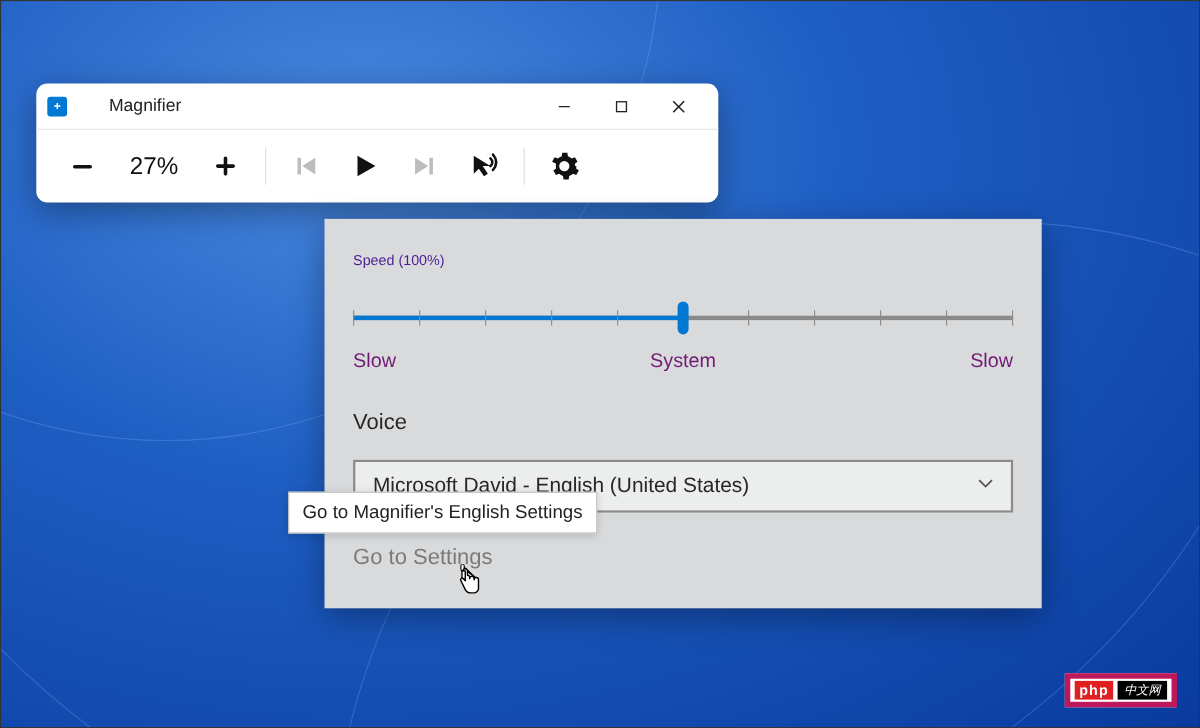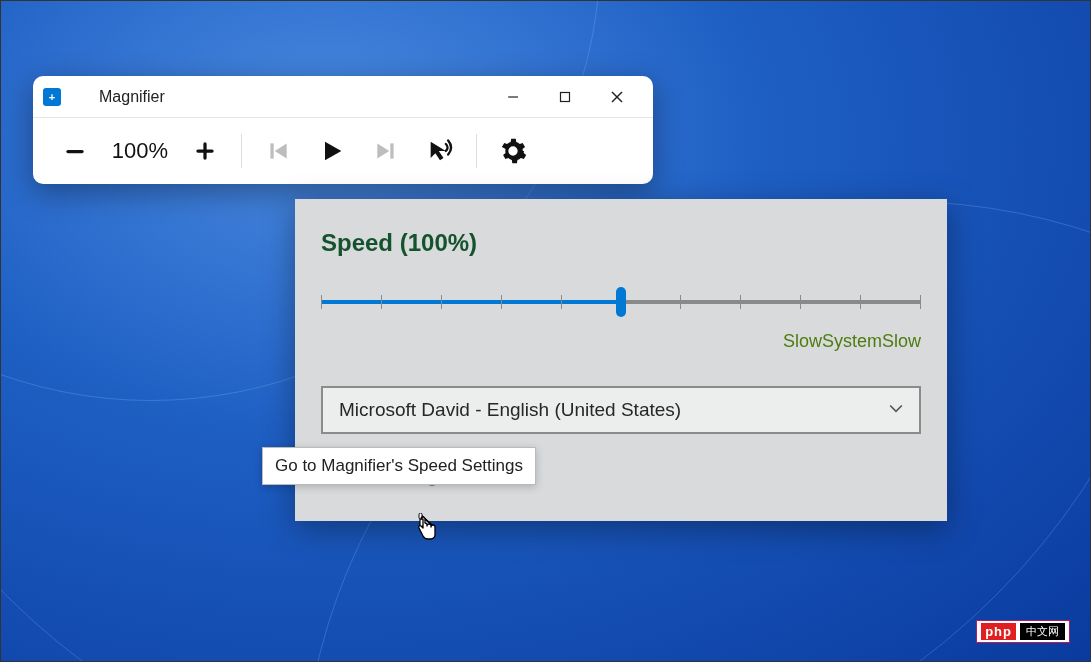--- a/index.html
+++ b/index.html
@@ -45,31 +45,31 @@
 }
 .zoom-level { font-size: 22px; color: #111; min-width: 70px; text-align: center; }
 .divider { width: 1px; height: 34px; background: #ddd; margin: 0 6px; }
 
 .settings-panel {
   position: absolute; top: 198px; left: 294px;
   width: 652px; background: #d9dadc;
   padding: 30px 26px 34px 26px;
   box-shadow: 0 8px 30px rgba(0,0,0,0.35);
 }
-.speed-label { font-size: 24px; color: #14532d; margin-bottom: 34px; font-weight: bold; }
+.speed-label { font-size: 13px; color: #4c1d95; margin-bottom: 34px; }
 .slider-wrap { position: relative; height: 22px; margin-bottom: 18px; }
 .track { position: absolute; top: 9px; left: 0; right: 0; height: 4px; background: #8a8a8a; }
 .track-fill { position: absolute; top: 9px; left: 0; width: 50%; height: 4px; background: #0078d4; }
 .ticks { position:absolute; top:4px; left:0; right:0; display:flex; justify-content:space-between; }
 .tick { width:1px; height:14px; background:#8a8a8a; }
 .thumb {
   position: absolute; top: -4px; left: 50%; transform: translateX(-50%);
   width: 10px; height: 30px; background: #0078d4; border-radius: 5px; cursor: pointer;
 }
-.slider-labels { display: flex; justify-content: flex-end; font-size: 18px; color: #4d7c0f; margin-bottom: 34px; }
+.slider-labels { display: flex; justify-content: space-between; font-size: 18px; color: #701a75; margin-bottom: 34px; }
 .voice-label { font-size: 20px; color: #272727; margin-bottom: 22px; }
 .voice-select {
   width: 100%; height: 48px; border: 2px solid #8b8b8b; background: #eceded;
   display: flex; align-items: center; justify-content: space-between;
   padding: 0 16px; font-size: 19px; color: #272727; cursor: pointer;
 }
 .voice-select svg { width: 14px; height: 14px; }
 .go-settings { margin-top: 30px; font-size: 20px; color: #7a7a7a; cursor: pointer; display:inline-block; }
 
 .tooltip {
@@ -78,25 +78,25 @@
   font-size: 17px; color: #222; box-shadow: 0 2px 8px rgba(0,0,0,0.2);
 }
 
 .cursor-pointer {
   position: absolute; top: 512px; left: 413px;
   width: 22px; height: 26px;
 }
 
 .watermark {
   position:absolute; bottom:18px; right:20px;
-  background:#fff; border:1px solid #be185d; padding:2px 4px;
+  background:#fff; border:5px solid #be185d; padding:2px 4px;
   display:flex; align-items:center; gap:4px;
 }
 .watermark .php { background:#e02020; color:#fff; font-weight:bold; font-size:13px; padding:1px 4px; letter-spacing:1px;}
-.watermark .cn { background:#000; color:#fff; font-size:11px; padding:1px 6px; }
+.watermark .cn { background:#000; color:#fff; font-size:11px; padding:1px 6px;font-style:italic; }
 </style>
 </head>
 <body>
 
 <div class="swoosh s1"></div>
 <div class="swoosh s2"></div>
 <div class="swoosh s3"></div>
 
 <div class="magnifier-window">
   <div class="titlebar">
@@ -119,21 +119,21 @@
           <line x1="11" y1="1" x2="1" y2="11" stroke="#222" stroke-width="1.4"></line>
         </svg>
     </div>
   </div>
   <div class="toolbar">
     <div class="tb-btn">
       <svg width="26" height="26" viewBox="0 0 24 24">
           <rect x="4" y="11" width="16" height="3" rx="1.5" fill="#111"></rect>
         </svg>
     </div>
-    <div class="zoom-level">100%</div>
+    <div class="zoom-level">27%</div>
     <div class="tb-btn">
       <svg width="26" height="26" viewBox="0 0 24 24">
           <rect x="4" y="10.5" width="16" height="3" rx="1.5" fill="#111"></rect>
           <rect x="10.5" y="4" width="3" height="16" rx="1.5" fill="#111"></rect>
         </svg>
     </div>
     <div class="divider"></div>
     <div class="tb-btn">
       <svg width="26" height="26" viewBox="0 0 24 24">
           <rect x="5" y="5" width="3" height="14" fill="#bdbdbd"></rect>
@@ -185,32 +185,33 @@
         <div class="tick"></div>
         <div class="tick"></div>
     </div>
     <div class="thumb"></div>
   </div>
   <div class="slider-labels">
     <span>Slow</span>
     <span>System</span>
     <span>Slow</span>
   </div>
+  <div class="voice-label">Voice</div>
   <div class="voice-select">
     <span>Microsoft David - English (United States)</span>
     <span>
       <svg viewBox="0 0 12 12">
           <path d="M1 3 L6 8 L11 3" fill="none" stroke="#555" stroke-width="1.4"></path>
         </svg>
     </span>
   </div>
   <div class="go-settings">Go to Settings</div>
 </div>
 
-<div class="tooltip">Go to Magnifier's Speed Settings</div>
+<div class="tooltip">Go to Magnifier's English Settings</div>
 
 <svg class="cursor-pointer" viewBox="0 0 22 26">
   <path d="M7 2 L7 16 L10 13 L12 19 L15 18 L13 12 L18 12 Z" fill="#fff" stroke="#000" stroke-width="1.2"></path>
   <path d="M7 2 L7 16 M7 2 L18 12" fill="none" stroke="#000" stroke-width="1.2"></path>
   <path d="M6 1 C6 1 6 0 9 0 C13 0 17 5 17 5" fill="none"></path>
   <path d="M6 2 L6 16 L9 13 L11.5 19.5 L15 18 L12.5 12 L17.5 12 Z" fill="#fff" stroke="#000" stroke-width="1.2" stroke-linejoin="round"></path>
   <rect x="5" y="0" width="3" height="6" rx="1.5" fill="#fff" stroke="#000" stroke-width="1"></rect>
 </svg>
 <svg class="cursor-pointer" viewBox="0 0 24 28" style="top:514px;left:413px;width:24px;height:28px;">
   <path d="M9 4 v9 l-2 -2 c-1 -1 -3 0 -2 2 l4 8 c1 2 3 3 5 3 h3 c2 0 4 -2 4 -4 v-8 c0 -1 -1 -2 -2 -2 s-2 1 -2 2 v-1 c0 -1 -1 -2 -2 -2 s-2 1 -2 2 v-1 c0 -1 -1 -2 -2 -2 v-4 c0 -1 -1 -2 -2 -2 s-2 1 -2 2 z" fill="#fff" stroke="#000" stroke-width="1.3" stroke-linejoin="round"></path>

